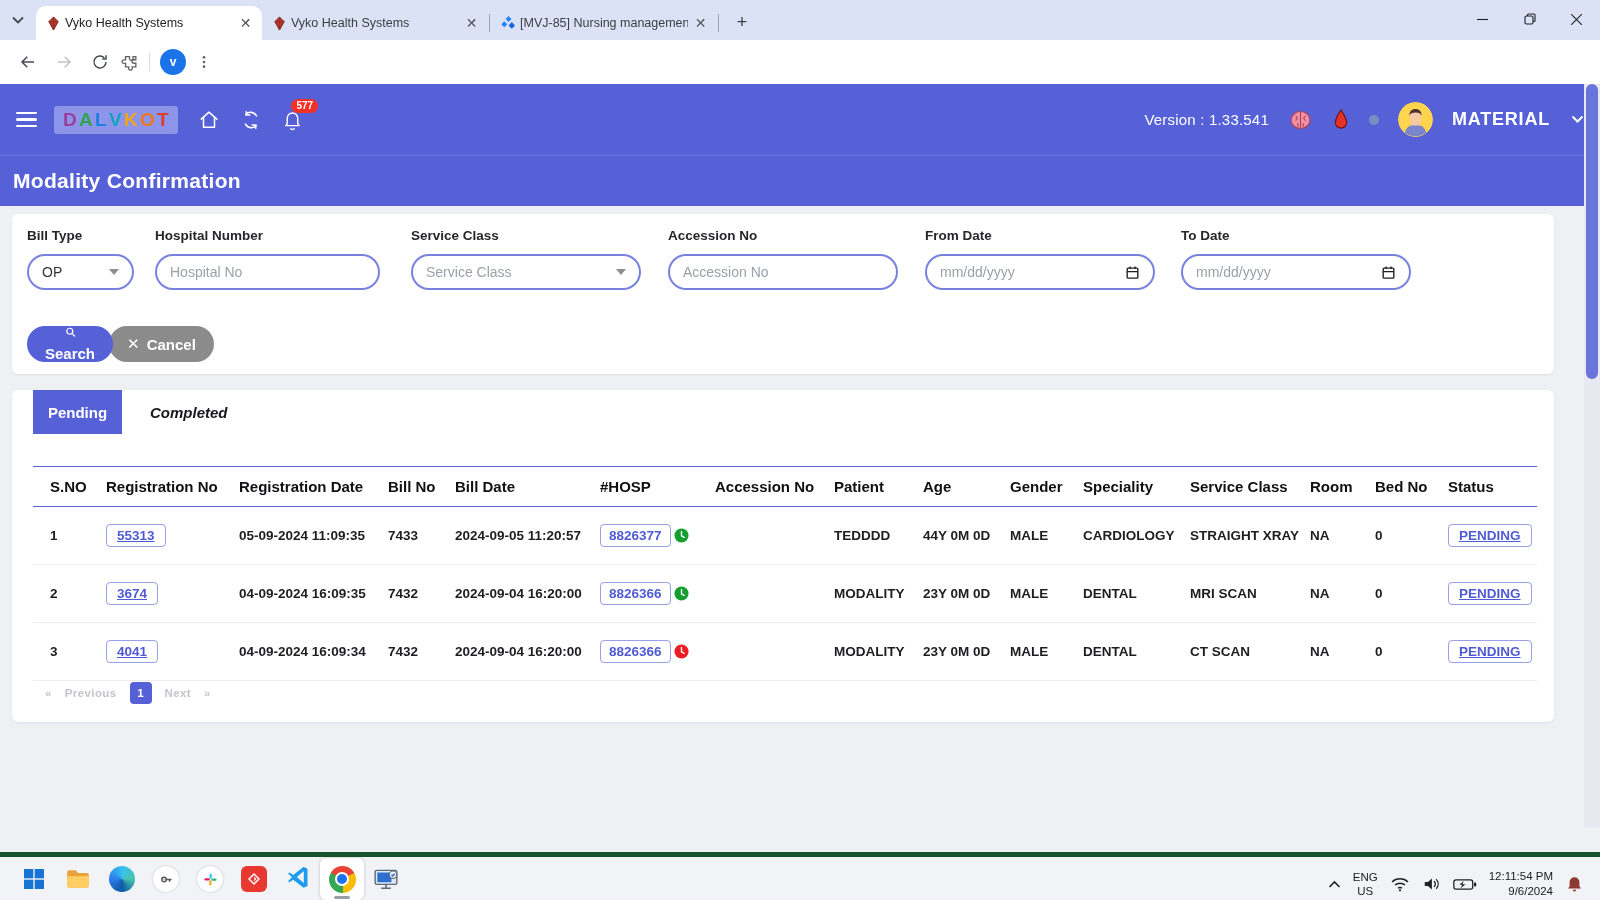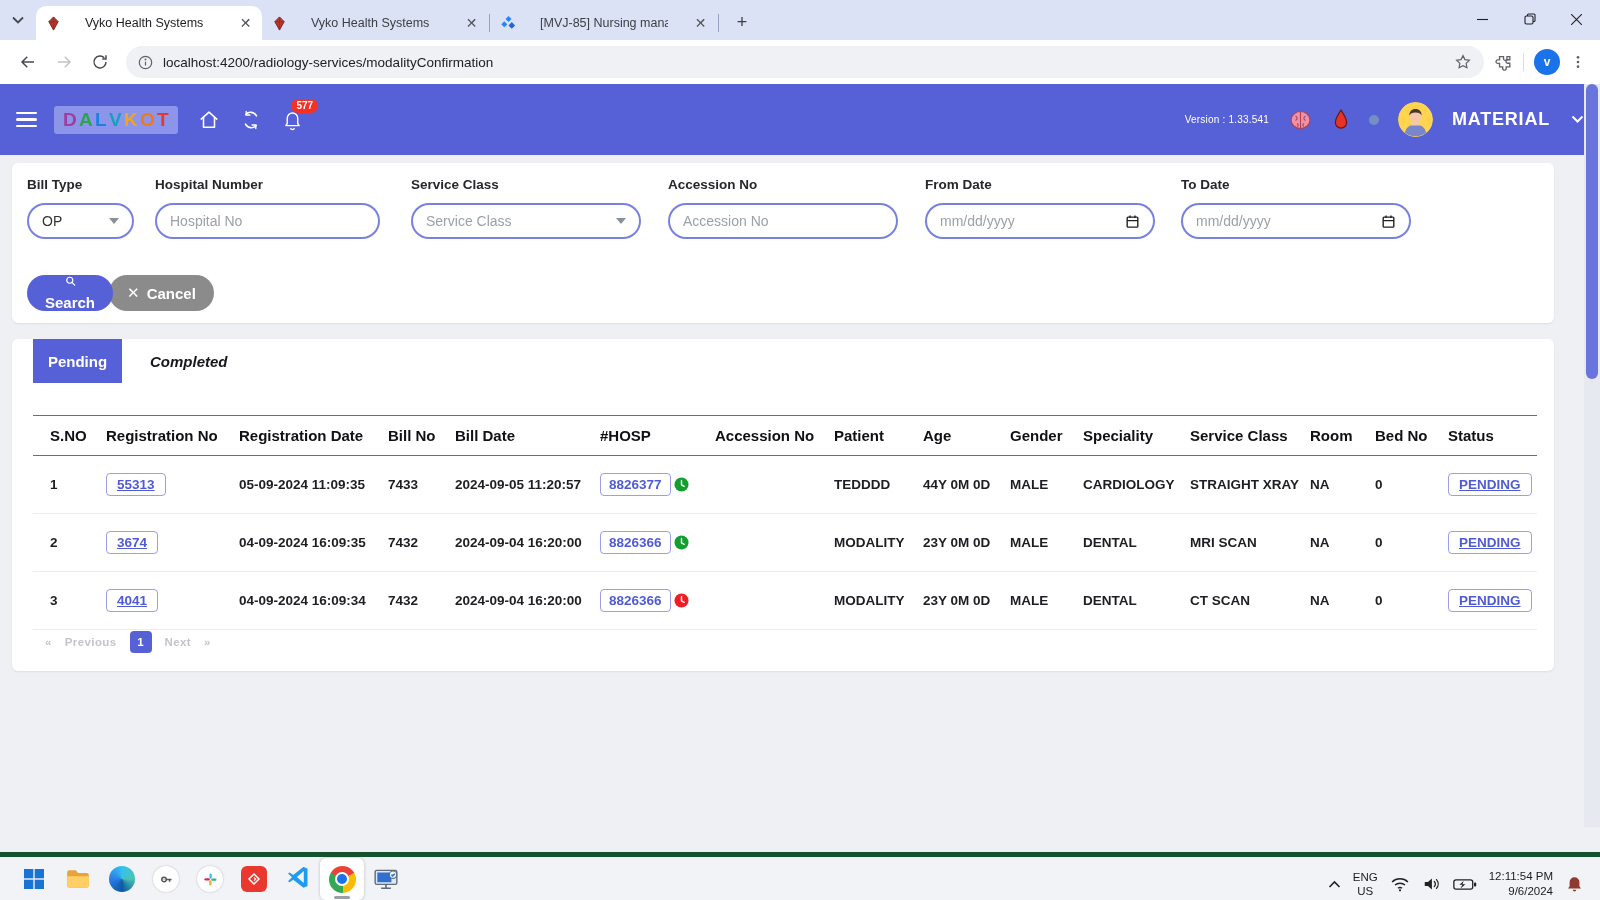--- a/index.html
+++ b/index.html
@@ -3,21 +3,21 @@
 <meta charset="utf-8">
 <style>
   html,body{margin:0;padding:0;background:#cfd4ea;}
   .window{position:relative;width:1600px;height:900px;overflow:hidden;background:#fff;
           font-family:"Liberation Sans",sans-serif;-webkit-font-smoothing:antialiased;}
   svg{display:block}
 
   
   .tabstrip{position:absolute;top:0;left:0;width:100%;height:40px;background:#dce2f6;display:flex;align-items:flex-end;}
   .tabsearch{width:36px;height:40px;display:flex;align-items:center;justify-content:center;}
-  .btab{position:relative;width:226px;height:34px;display:flex;align-items:center;gap:24px;padding:0 8px 0 10px;
+  .btab{position:relative;width:226px;height:34px;display:flex;align-items:center;gap:4px;padding:0 8px 0 10px;
         box-sizing:border-box;border-radius:10px 10px 0 0;color:#3c4043;font-size:12.5px;}
   .btab.active{background:#fff;color:#1c1e21;}
   .btab .title{flex:1;white-space:nowrap;overflow:hidden;}
   .btab .close{width:17px;height:17px;display:flex;align-items:center;justify-content:center;border-radius:50%;
                font-size:14px;color:#50545a;flex:0 0 auto;}
   .tabsep{width:1px;height:18px;background:#9aa3c4;margin:0 1px 8px 1px;}
   .newtab{width:28px;height:28px;margin:0 0 4px 8px;display:flex;align-items:center;justify-content:center;
           font-size:18px;color:#3c4043;border-radius:50%;}
   .wincontrols{margin-left:auto;display:flex;align-self:flex-start;}
   .wc{width:47px;height:38px;display:flex;align-items:center;justify-content:center;color:#202124;}
@@ -39,21 +39,21 @@
   .appheader{height:71px;background:var(--accent);display:flex;align-items:center;padding:0 16px;box-sizing:border-box;}
   .burger{width:24px;cursor:pointer;}
   .burger span{display:block;width:21px;height:2.5px;background:#fff;margin:4px 0;border-radius:2px;}
   .logochip{margin-left:14px;background:#8d95ea;border-radius:3px;padding:4px 9px 5px;display:flex;gap:1.5px;}
   .logochip b{font-size:19px;font-weight:800;letter-spacing:.8px;line-height:1;}
   .hicon{margin-left:20px;display:flex;align-items:center;justify-content:center;}
   .bellwrap{position:relative;}
   .badge{position:absolute;top:-10px;left:9px;background:#f53126;color:#fff;font-size:10px;font-weight:700;
          padding:2px 5px;border-radius:9px;line-height:1;}
   .hright{margin-left:auto;display:flex;align-items:center;gap:19px;color:#fff;}
-  .version{font-size:10px;letter-spacing:.2px;}
+  .version{font-size:15px;letter-spacing:.2px;}
   .status-dot{width:10px;height:10px;border-radius:50%;background:#8fb7ae;opacity:.55;}
   .avatar-big{width:35px;height:35px;border-radius:50%;overflow:hidden;flex:0 0 auto;}
   .material{font-size:18px;font-weight:800;letter-spacing:.8px;display:flex;align-items:center;gap:21px;}
 
   .titlebar{height:50px;background:var(--accent);border-top:1px solid rgba(255,255,255,.12);
             display:flex;align-items:center;padding-left:13px;}
   .titlebar h1{margin:0;color:#fff;font-size:21px;font-weight:700;letter-spacing:.3px;}
 
   .content{position:relative;height:622px;}
   .card{background:#fff;border-radius:6px;box-shadow:0 1px 2px rgba(25,30,60,.08);}
@@ -190,31 +190,20 @@
         <svg width="18" height="18" viewBox="0 0 24 24" fill="none" stroke="#c1c4c9" stroke-width="2">
           <path d="M4 12h15M13 5l7 7-7 7"></path>
         </svg>
       </div>
     <div class="navbtn">
         <svg width="18" height="18" viewBox="0 0 24 24" fill="none" stroke="#474b50" stroke-width="2">
           <path d="M20 12a8 8 0 1 1-2.3-5.6"></path>
           <path d="M20 3v5h-5" fill="none"></path>
         </svg>
       </div>
-    <div class="urlpill">
-      <svg width="15" height="15" viewBox="0 0 16 16" fill="none" stroke="#5f6368" stroke-width="1.3">
-          <circle cx="8" cy="8" r="6.6"></circle>
-          <path d="M8 7.2v4"></path>
-          <circle cx="8" cy="4.8" r=".4" fill="#5f6368"></circle>
-        </svg>
-      <span class="url">localhost:4200/radiology-services/modalityConfirmation</span>
-      <svg width="18" height="18" viewBox="0 0 24 24" fill="none" stroke="#5f6368" stroke-width="1.6">
-          <path d="M12 3.5l2.6 5.3 5.9.9-4.3 4.1 1 5.8-5.2-2.7-5.2 2.7 1-5.8L3.5 9.7l5.9-.9z"></path>
-        </svg>
-    </div>
     <div class="abarright">
       <svg width="19" height="19" viewBox="0 0 24 24" fill="none" stroke="#5f6368" stroke-width="1.7">
           <path d="M9 4.5h3v2.6a2.2 2.2 0 1 0 4.4 0V4.5H20v4h-2.6a2.2 2.2 0 1 0 0 4.4H20v4.6h-4.6v2a2.2 2.2 0 1 1-4.4 0v-2H7v-4.4H4.8a2.2 2.2 0 1 1 0-4.4H7V4.5z"></path>
         </svg>
       <div class="abarsep"></div>
       <div class="avatar-chip">
           <span>v</span>
         </div>
       <svg width="16" height="16" viewBox="0 0 24 24" fill="#5f6368">
           <circle cx="12" cy="5" r="2"></circle>
@@ -282,20 +271,23 @@
         </span>
         <span class="material">
           <span>MATERIAL</span>
           <svg width="13" height="9" viewBox="0 0 13 9" fill="none" stroke="#fff" stroke-width="2">
               <path d="M1.5 1.5l5 5 5-5"></path>
             </svg>
         </span>
       </div>
     </div>
 
+    <div class="titlebar">
+      <h1>Modality Confirmation</h1>
+    </div>
 
     <div class="content">
 
       <div class="card filtercard">
         <div class="fgroup" style="left:15px;width:107px;">
           <label>Bill Type</label>
           <div class="fctrl">
             <span>OP</span>
             <svg class="caret" width="10" height="6" viewBox="0 0 10 6" fill="#8a8f98">
                 <path d="M0 0h10L5 6z"></path>

